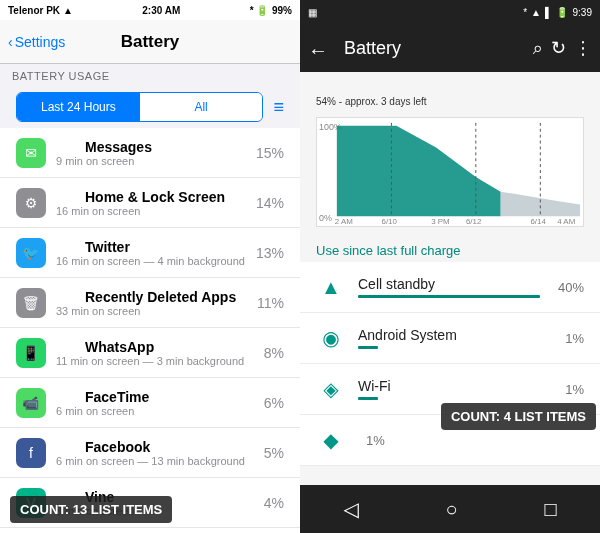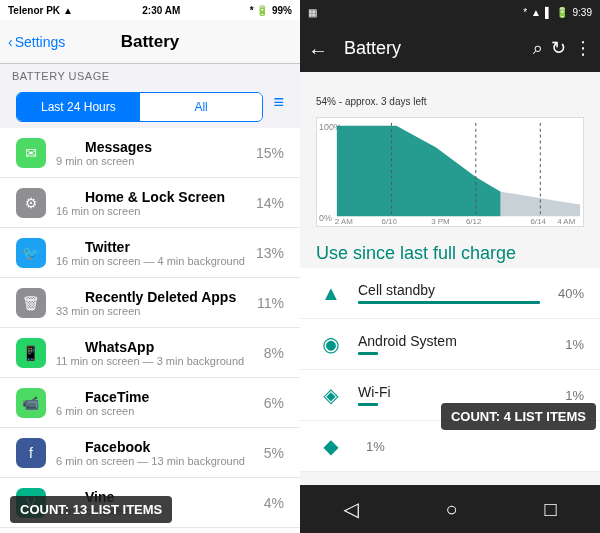--- a/index.html
+++ b/index.html
@@ -192,21 +192,21 @@
       position: relative;
       overflow: hidden;
     }
     .chart-svg {
       width: 100%;
       height: 100%;
     }
 
     .use-since-label {
       padding: 8px 16px 4px;
-      font-size: 18px;
+      font-size: 13px;
       color: #00897b;
       font-weight: 500;
     }
 
     .android-app-list { background: white; }
     .android-app-item {
       display: flex;
       align-items: center;
       padding: 10px 16px;
       border-bottom: 1px solid #ececec;
@@ -260,21 +260,21 @@
       position: absolute;
       bottom: 55px;
       right: 4px;
       z-index: 10;
       white-space: nowrap;
     }
 
     .ios-filter-row {
       position: relative;
       display: flex;
-      align-items: flex-start;
+      align-items: center;
       padding: 6px 16px;
     }
     .ios-segmented {
       display: flex;
       flex: 1;
       border: 1px solid #007aff;
       border-radius: 6px;
       overflow: hidden;
     }
     .ios-seg-btn {

